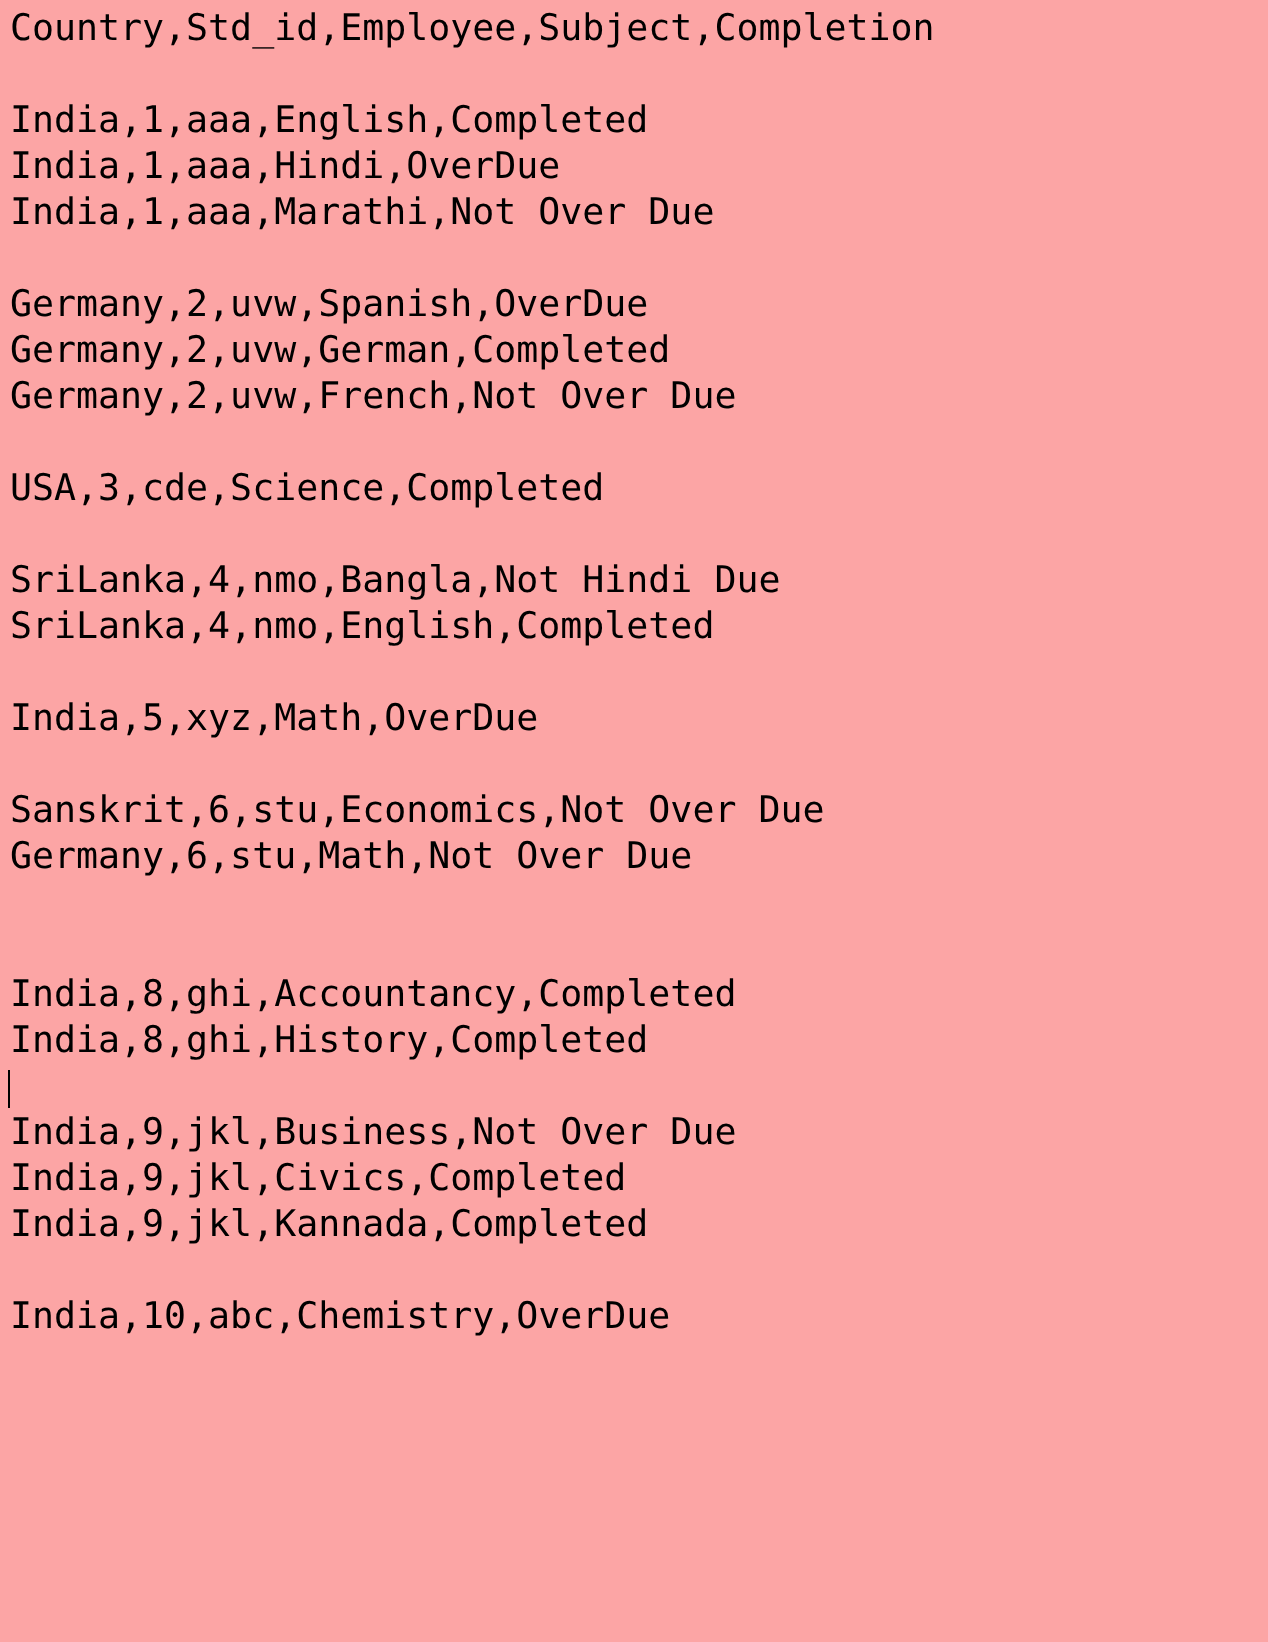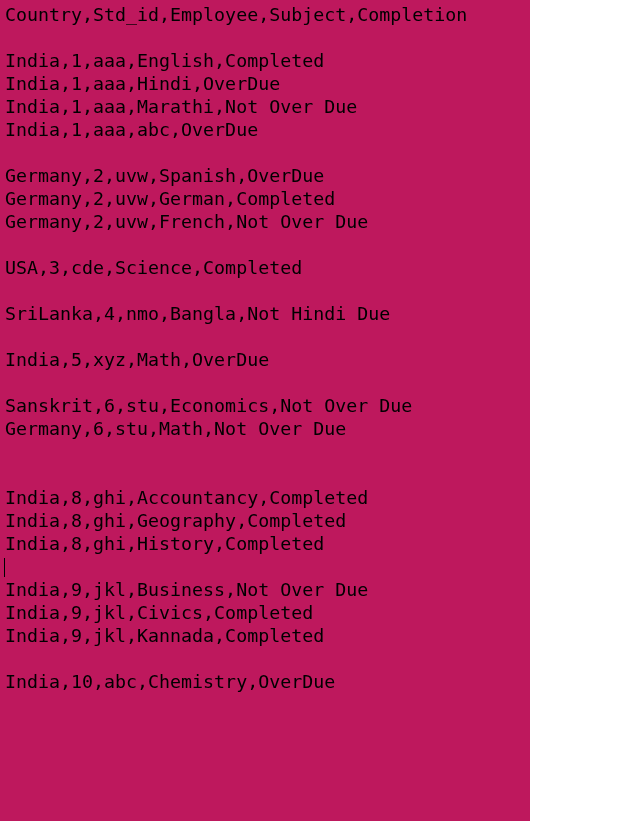--- a/index.html
+++ b/index.html
@@ -10,23 +10,23 @@
   }
   body {
     width: 634px;
     height: 821px;
     overflow: hidden;
     font-family: "DejaVu Sans Mono", monospace;
   }
   .text-view {
     position: relative;
     box-sizing: border-box;
-    width: 530px;
+    width: 634px;
     height: 821px;
-    background: #be185d;
+    background: #fca5a5;
     padding: 3px 0 0 5px;
   }
   .line {
     position: relative;
     height: 23px;
     line-height: 23px;
     font-family: "DejaVu Sans Mono", monospace;
     font-size: 18.3px;
     color: #000000;
     white-space: pre;
@@ -47,38 +47,37 @@
 </style>
 </head>
 <body>
 
 <div class="text-view" id="text-view">
     <div class="line">Country,Std_id,Employee,Subject,Completion</div>
     <div class="line blank"></div>
     <div class="line">India,1,aaa,English,Completed</div>
     <div class="line">India,1,aaa,Hindi,OverDue</div>
     <div class="line">India,1,aaa,Marathi,Not Over Due</div>
-    <div class="line">India,1,aaa,abc,OverDue</div>
     <div class="line blank"></div>
     <div class="line">Germany,2,uvw,Spanish,OverDue</div>
     <div class="line">Germany,2,uvw,German,Completed</div>
     <div class="line">Germany,2,uvw,French,Not Over Due</div>
     <div class="line blank"></div>
     <div class="line">USA,3,cde,Science,Completed</div>
     <div class="line blank"></div>
     <div class="line">SriLanka,4,nmo,Bangla,Not Hindi Due</div>
+    <div class="line">SriLanka,4,nmo,English,Completed</div>
     <div class="line blank"></div>
     <div class="line">India,5,xyz,Math,OverDue</div>
     <div class="line blank"></div>
     <div class="line">Sanskrit,6,stu,Economics,Not Over Due</div>
     <div class="line">Germany,6,stu,Math,Not Over Due</div>
     <div class="line blank"></div>
     <div class="line blank"></div>
     <div class="line">India,8,ghi,Accountancy,Completed</div>
-    <div class="line">India,8,ghi,Geography,Completed</div>
     <div class="line">India,8,ghi,History,Completed</div>
     <div class="line blank"><span class="caret"></span></div>
     <div class="line">India,9,jkl,Business,Not Over Due</div>
     <div class="line">India,9,jkl,Civics,Completed</div>
     <div class="line">India,9,jkl,Kannada,Completed</div>
     <div class="line blank"></div>
     <div class="line">India,10,abc,Chemistry,OverDue</div>
   </div>
 
 </body></html>

